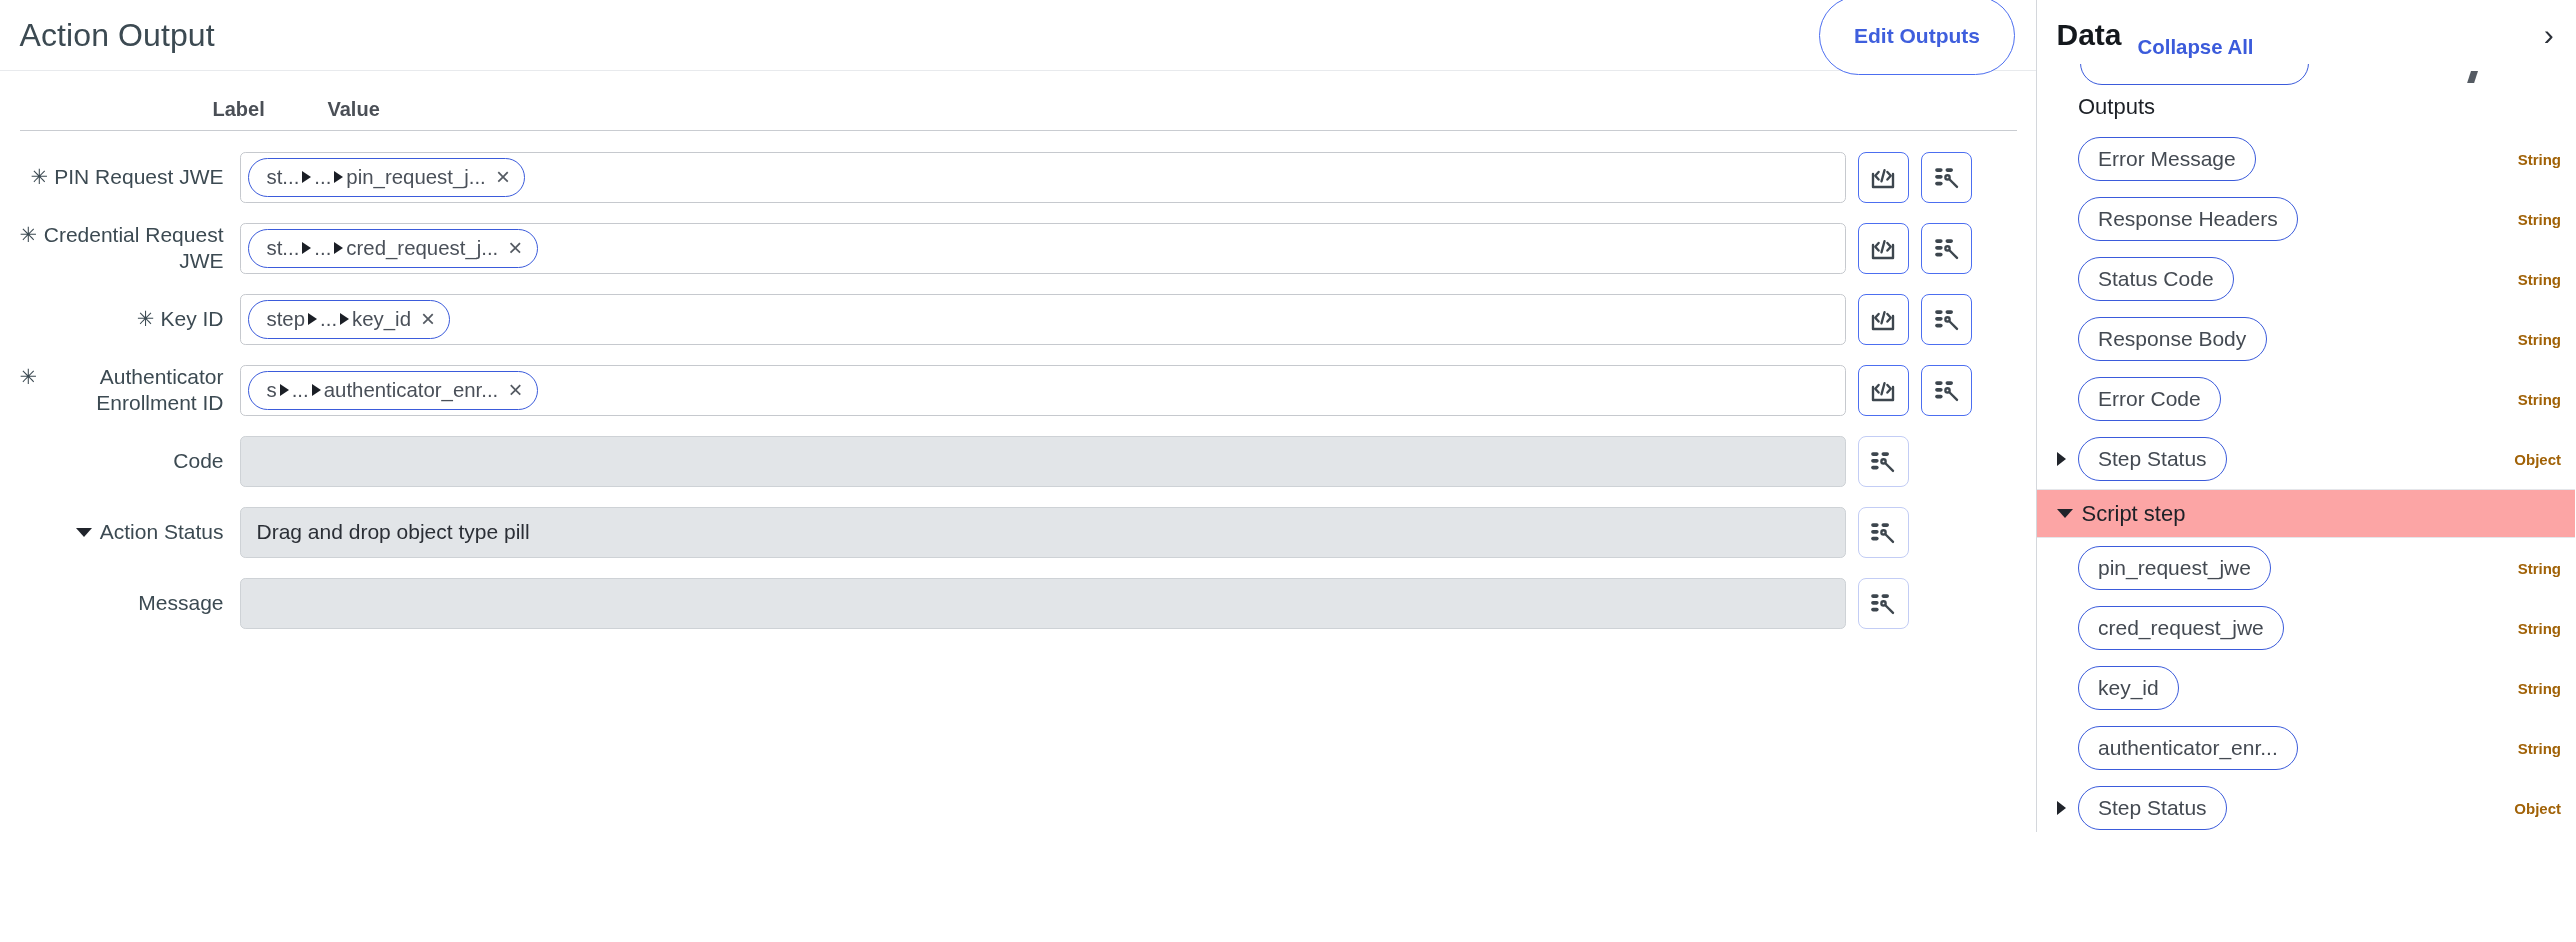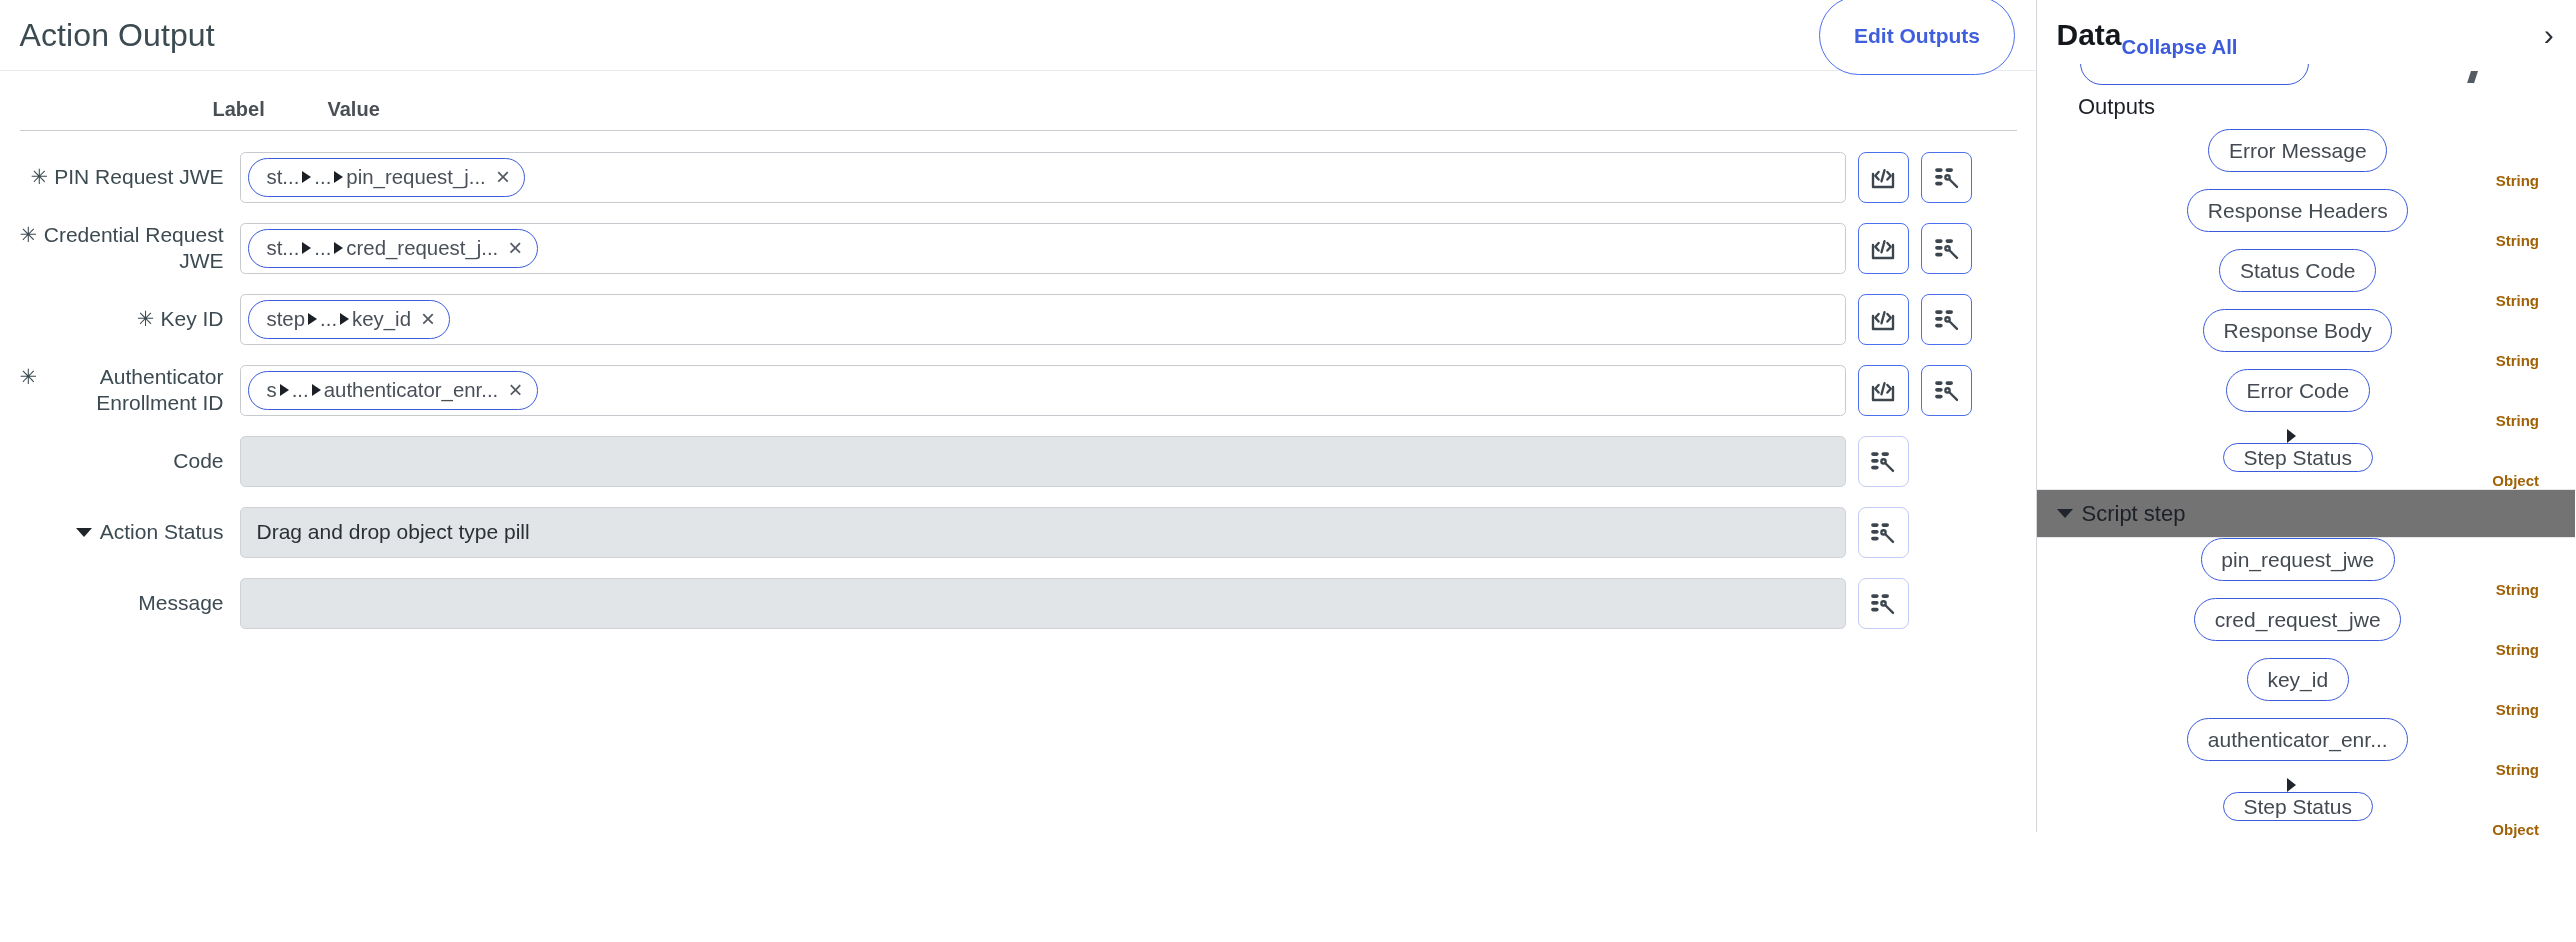--- a/index.html
+++ b/index.html
@@ -175,20 +175,21 @@
   .side {
     width: 538px;
     height: 942px;
     background: #fff;
     position: relative;
     overflow: hidden;
   }
   .side-header {
     display: flex;
     align-items: center;
+    gap: 16px;
     padding: 16px 19.5px 10.6px 19.5px;
     height: 64px;
   }
   .side-title {
     font-size: 30px;
     font-weight: 700;
     color: #14181d;
   }
   .collapse-all {
     font-size: 20.4px;
@@ -230,21 +231,21 @@
     transform: skewX(-18deg);
   }
 
   .group-label {
     font-size: 22px;
     color: #1d2127;
     padding: 7px 0 9px 41px;
   }
 
   .section-bar {
-    background: #737373;
+    background: #fca5a5;
     border-top: 1.8px solid #e4e6ea;
     border-bottom: 1.8px solid #e4e6ea;
     padding: 10.6px 0 10.6px 19.5px;
     display: flex;
     align-items: center;
     gap: 9px;
     cursor: pointer;
   }
   .section-bar .tri-down {
     width: 0; height: 0;
@@ -255,22 +256,21 @@
   .section-bar .sec-text {
     font-size: 22px;
     color: #1d2127;
   }
 
   .data-row {
     display: flex;
     align-items: center;
     height: 60px;
     padding-left: 19.5px;
-    padding-right: 36px;
-    flex-direction: column;
+    padding-right: 14px;
   }
   .tri-slot { width: 21px; flex: 0 0 auto; display: flex; align-items: center; }
   .tri-right {
     width: 0; height: 0;
     border-top: 7px solid transparent;
     border-bottom: 7px solid transparent;
     border-left: 9.8px solid #20242b;
   }
   .data-pill {
     border: 1.8px solid #3b5bdb;

